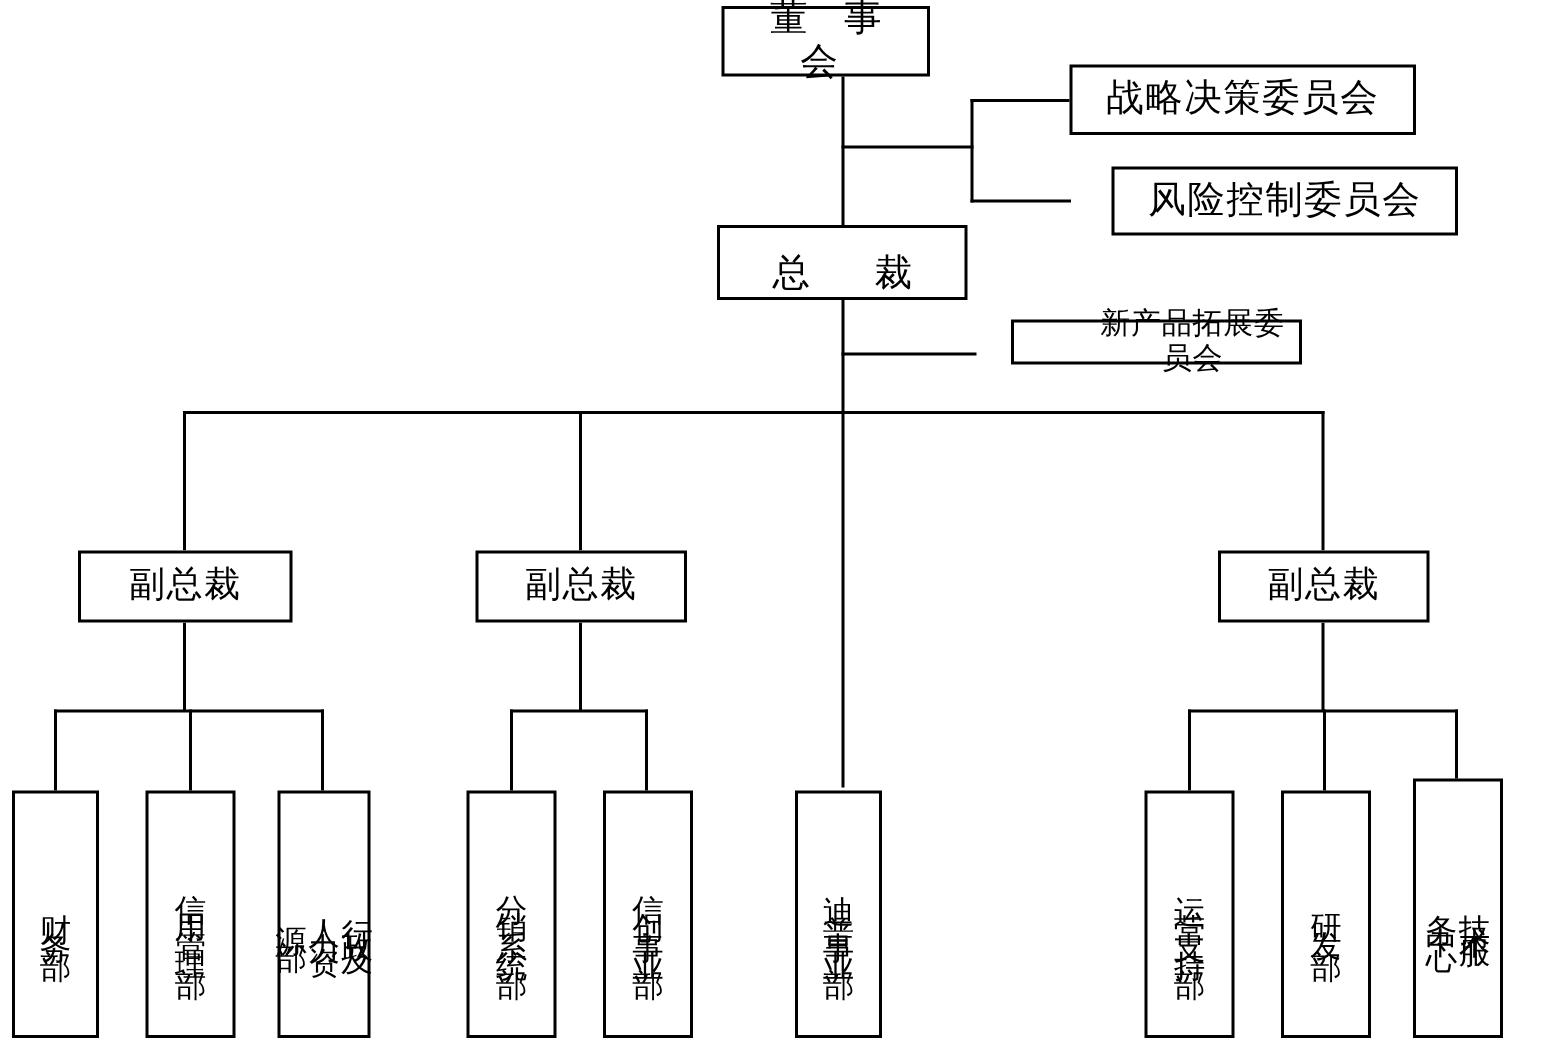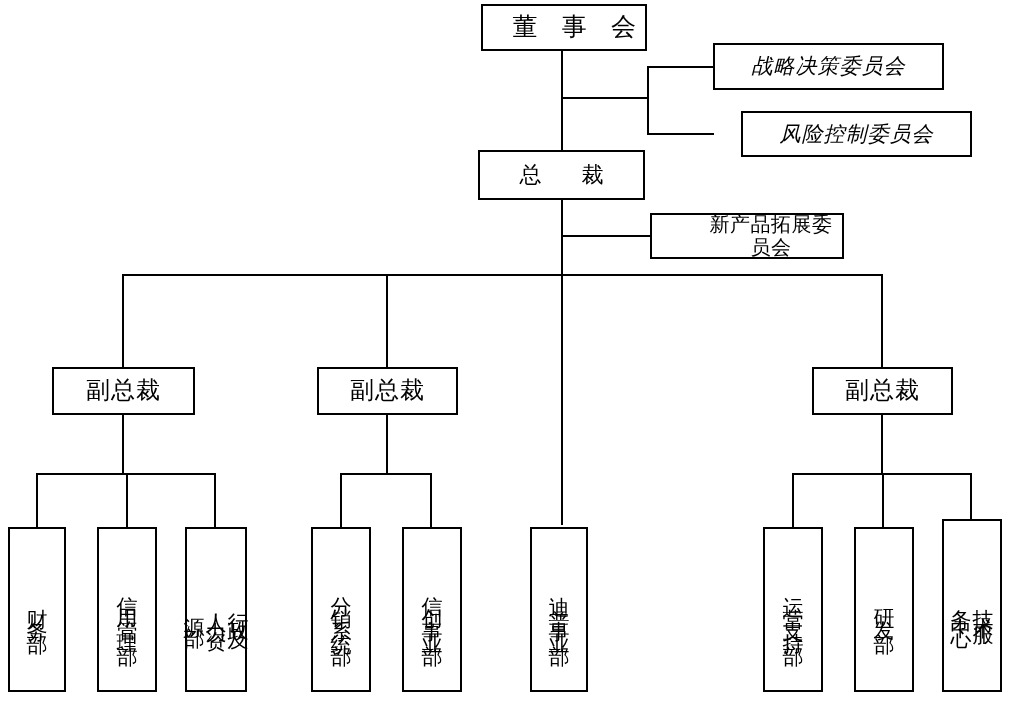--- a/index.html
+++ b/index.html
@@ -28,22 +28,22 @@
     line-height: 1.15;
     z-index: 3;
   }
   .node .lbl {
     display: block;
     text-align: center;
     white-space: pre-line;
   }
   
   .n-board   { font-size: 25px; letter-spacing: 9px; text-indent: 9px; }
-  .n-pres    { font-size: 22px; letter-spacing: 9px; text-indent: 9px; }
-  .n-comm    { font-size: 21px; letter-spacing: 1px; font-style: italic; }
+  .n-pres    { font-size: 25px; letter-spacing: 9px; text-indent: 9px; align-items: flex-end; }
+  .n-comm    { font-size: 25px; letter-spacing: 1px; }
   .n-npd     { font-size: 20px; letter-spacing: 0.5px; }
   .n-vp      { font-size: 24px; letter-spacing: 1px; }
   
   .n-dept {
     font-size: 21px;
     padding: 9px 2px;
     align-items: flex-start;
   }
   .n-dept .lbl {
     writing-mode: vertical-rl;
@@ -100,37 +100,37 @@
   <div class="ln h" style="left:340px; top:473px; width:92px;"></div>
   <div class="ln v" style="left:340px; top:473px; height:55px;"></div>
   <div class="ln v" style="left:430px; top:473px; height:55px;"></div>
 
   <div class="ln v" style="left:881px; top:415px; height:59px;"></div>
   <div class="ln h" style="left:792px; top:473px; width:180px;"></div>
   <div class="ln v" style="left:792px; top:473px; height:55px;"></div>
   <div class="ln v" style="left:882px; top:473px; height:55px;"></div>
   <div class="ln v" style="left:970px; top:473px; height:47px;"></div>
 
-  <div class="node n-board" style="left:481px; top:4px; width:166px; height:47px;justify-content:flex-end;">
+  <div class="node n-board" style="left:481px; top:4px; width:139px; height:47px;justify-content:flex-end;">
     <span class="lbl">董 事 会</span>
   </div>
 
   <div class="node n-comm" style="left:713px; top:43px; width:231px; height:47px;">
     <span class="lbl">战略决策委员会</span>
   </div>
 
   <div class="node n-comm" style="left:713px; top:111px; width:231px; height:46px;margin-left:28px;">
     <span class="lbl">风险控制委员会</span>
   </div>
 
   <div class="node n-pres" style="left:478px; top:150px; width:167px; height:50px;">
     <span class="lbl">总　裁</span>
   </div>
 
-  <div class="node n-npd" style="left:650px; top:213px; width:194px; height:46px;padding-left:48px;">
+  <div class="node n-npd" style="left:674px; top:213px; width:194px; height:30px;padding-left:48px;">
     <span class="lbl">新产品拓展委员会</span>
   </div>
 
   <div class="node n-vp" style="left:52px; top:367px; width:143px; height:48px;">
     <span class="lbl">副总裁</span>
   </div>
 
   <div class="node n-vp" style="left:317px; top:367px; width:141px; height:48px;">
     <span class="lbl">副总裁</span>
   </div>

